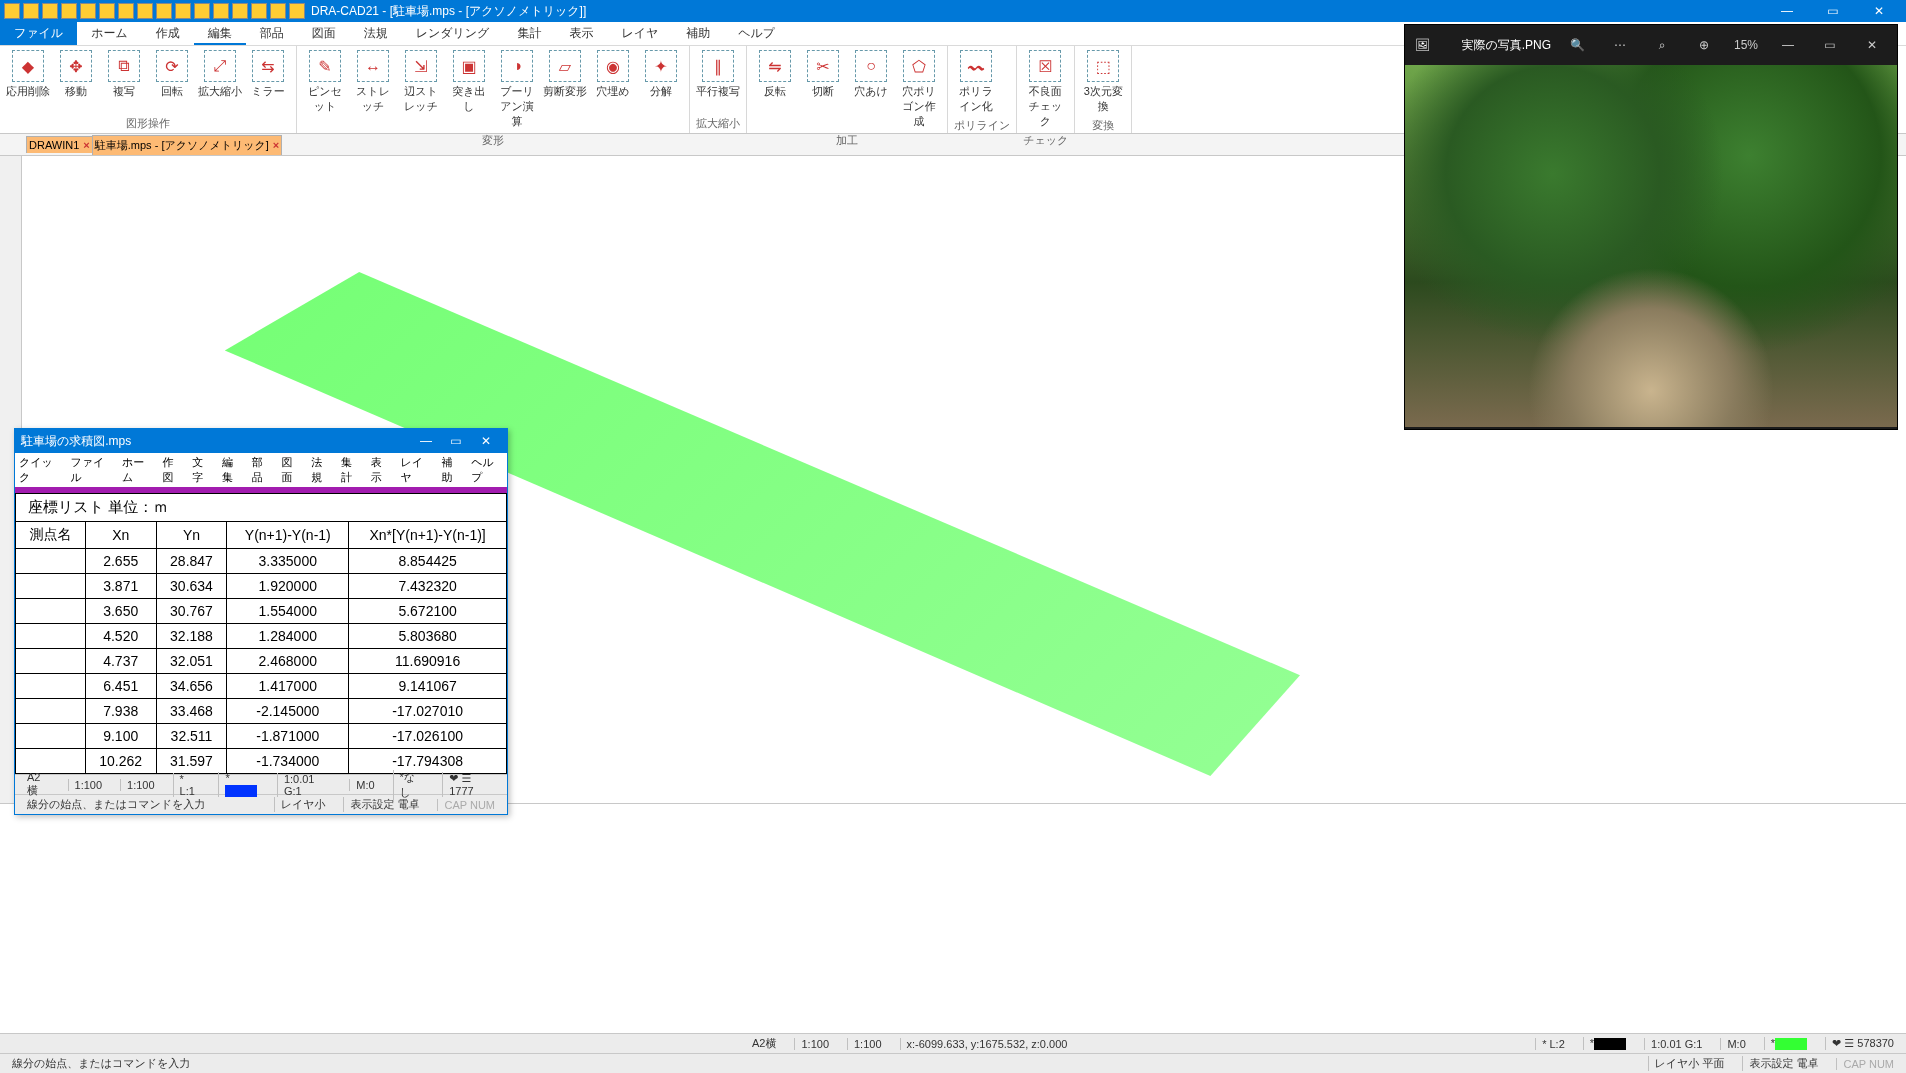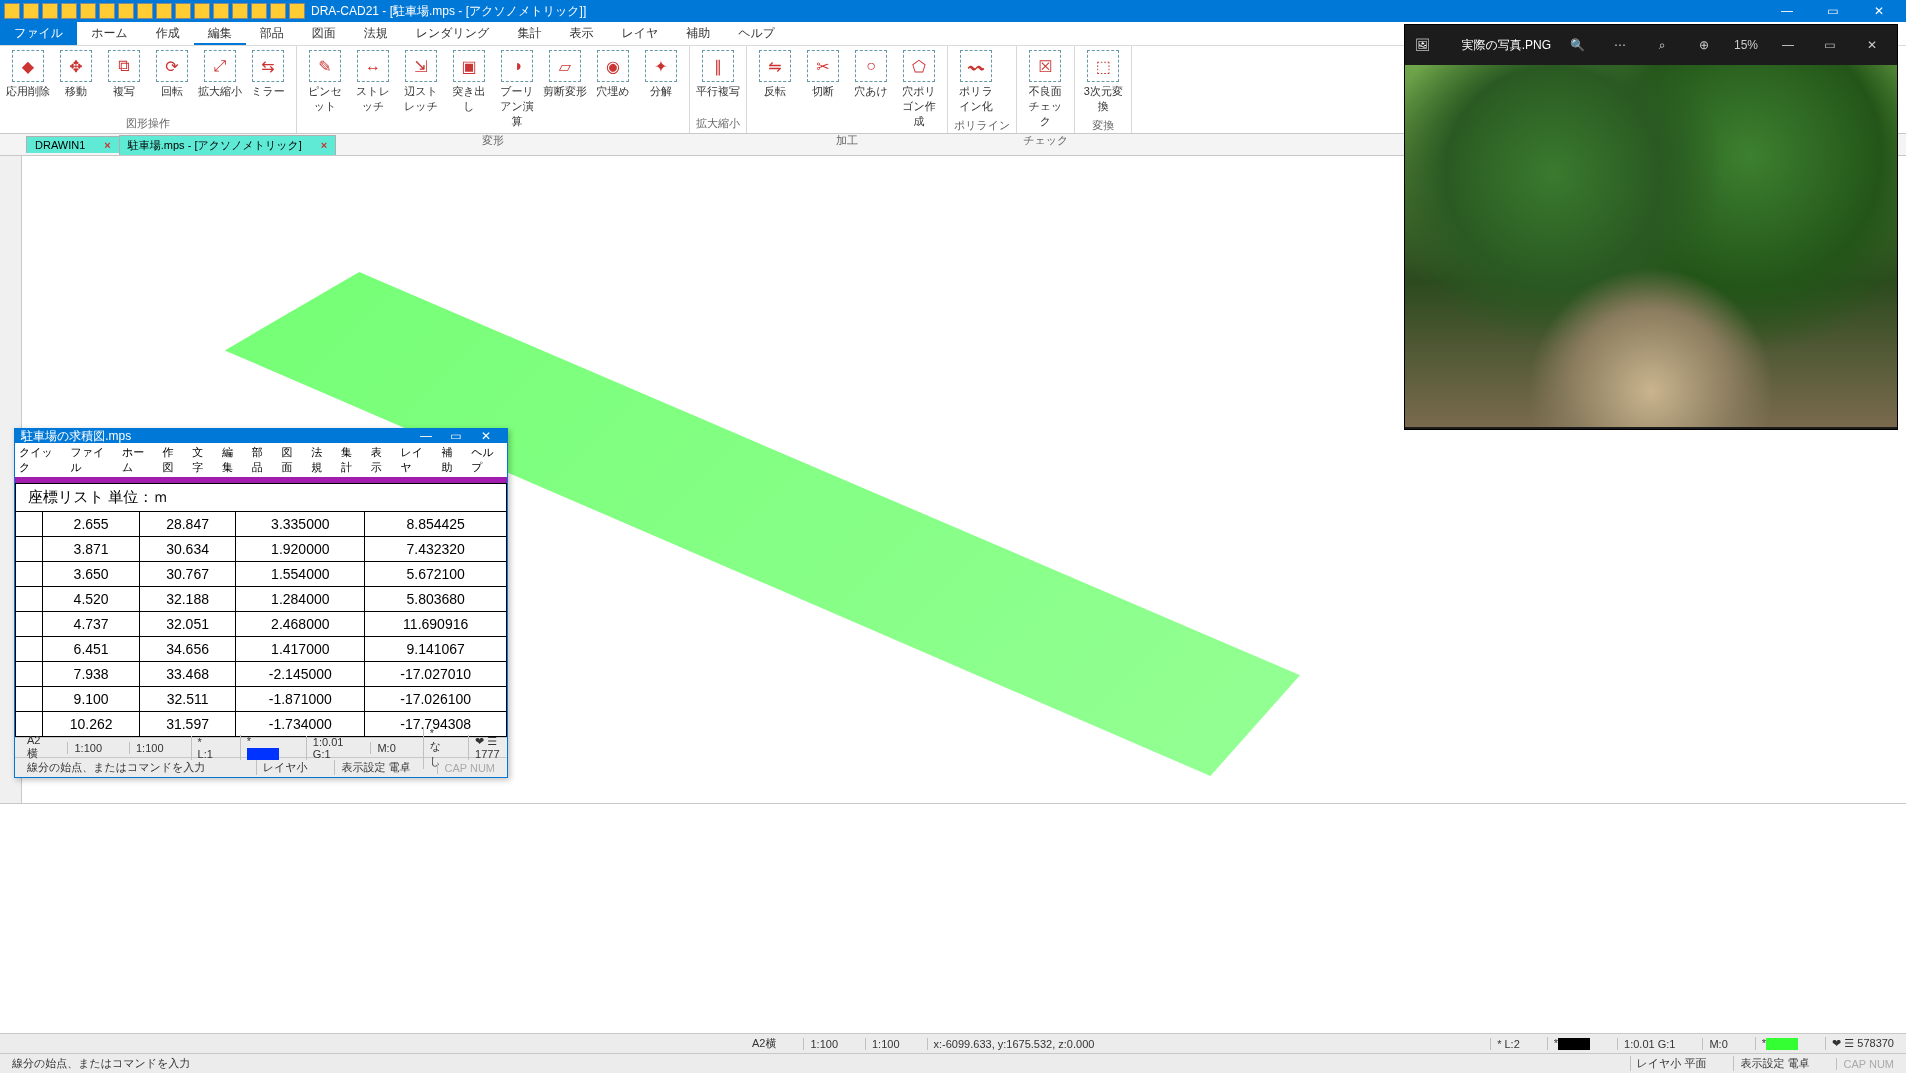--- a/index.html
+++ b/index.html
@@ -18,42 +18,42 @@
 .menubar .tab.active { border-bottom: 2px solid #0078d7; }
 
 .ribbon { background: #fff; display: flex; border-bottom: 1px solid #c8c8c8; height: 88px; }
 .ribgroup { border-right: 1px solid #d8d8d8; display: flex; flex-direction: column; padding: 2px 6px 0 6px; }
 .ribgroup .btns { display: flex; flex: 1; gap: 4px; align-items: flex-start; }
 .ribbtn { display: flex; flex-direction: column; align-items: center; width: 44px; padding: 2px 0; font-size: 11px; color: #333; text-align: center; }
 .ribbtn .ic { width: 32px; height: 32px; border: 1px dashed #69a; margin-bottom: 2px; display:flex;align-items:center;justify-content:center;color:#c33;font-size:16px; }
 .ribgroup .glabel { text-align: center; font-size: 11px; color: #666; padding: 2px 0; }
 
 .doctabs { background: #f4f4f4; height: 22px; display: flex; align-items: center; padding-left: 26px; border-bottom: 1px solid #c8c8c8; font-size: 11px; }
-.doctabs .dtab { padding: 2px 8px; background: #5eead4; border: 1px solid #b0b0b0; border-bottom: none; margin-right: -1px; display:flex; align-items:center; gap:19px; }
+.doctabs .dtab { padding: 2px 2px; background: #fdba74; border: 1px solid #b0b0b0; border-bottom: none; margin-right: -1px; display:flex; align-items:center; gap:4px; }
 .doctabs .xclose { color:#c33; font-weight:bold; }
 
 .canvas { position: relative; background: #fff; height: 648px; border-bottom: 1px solid #c8c8c8; overflow:hidden; }
 .leftgutter { position:absolute; left:0; top:0; width:22px; height:100%; background:#f0f0f0; border-right:1px solid #c8c8c8; }
 .cadshape { position:absolute; left:180px; top:60px; width:1120px; height:560px; }
 .cadshape .poly { position:absolute; width:100%; height:100%; background: linear-gradient(135deg, rgba(0,255,0,.55), rgba(60,255,60,.55)); clip-path: polygon(16% 10%, 100% 82%, 92% 100%, 4% 24%); }
 .cadshape .cloud { position:absolute; width:100%; height:100%; clip-path: polygon(8% 0%, 100% 72%, 100% 100%, 0% 30%); background: repeating-linear-gradient(135deg,#bbb,#bbb 2px,#eee 2px,#eee 5px); opacity:.6; z-index:-1; }
 
 
 .subwin { position:absolute; left:14px; top:428px; width:494px; background:#fff; border:1px solid #0078d7; box-shadow:2px 2px 6px rgba(0,0,0,.25); }
-.subwin .swtitle { background:#0078d7; color:#fff; display:flex; align-items:center; height:14px; padding:0 6px; font-size:12px; }
+.subwin .swtitle { background:#0078d7; color:#fff; display:flex; align-items:center; height:24px; padding:0 6px; font-size:12px; }
 .subwin .swtitle .t { flex:1; }
 .subwin .swtitle .b { width:30px; text-align:center; }
 .submenus { display:flex; background:#fff; font-size:11px; padding:2px 4px; gap:9px; border-bottom:6px solid #a21caf; }
 .subtable { border-collapse:collapse; width:100%;border-radius:11px; }
 .subtable th, .subtable td { border:1px solid #000; padding:4px 8px; font-size:14px; text-align:center; }
 .subtable th { text-align:center; font-weight:normal; background:#fff; }
 .subheader td { font-size:15px; text-align:left; padding-left:12px; }
 
 
-.statusbar { height:20px; background:#ececec; display:flex; align-items:center; font-size:11px; color:#333; border-top:1px solid #c8c8c8; padding:0 6px; gap:21px; }
+.statusbar { height:20px; background:#ececec; display:flex; align-items:center; font-size:11px; color:#333; border-top:1px solid #c8c8c8; padding:0 6px; gap:12px; }
 .statusbar .seg { padding:0 6px; border-left:1px solid #c0c0c0; }
 .statusbar .seg:first-child { border-left:none; }
 .swatch { display:inline-block; width:32px; height:12px; vertical-align:middle; }
 
 
 .photo { position:absolute; top:24px; right:8px; width:494px; height:406px; background:#1c1c1c; border:1px solid #000; }
 .photo .ptitle { height:40px; background:#1c1c1c; color:#fff; display:flex; align-items:center; padding:0 10px; font-size:12px; gap:12px; }
 .photo .ptitle .fn { flex:1; margin-left:18px;text-align:right; }
 .photo .ptitle .ctl { width:30px; text-align:center; color:#ccc; }
 .photo .img { width:100%; height:362px; background:
@@ -276,20 +276,27 @@
     <span>表示</span>
     <span>レイヤ</span>
     <span>補助</span>
     <span>ヘルプ</span>
   </div>
   <table class="subtable">
     <tbody>
         <tr class="subheader">
           <td colspan="5">座標リスト 単位：ｍ</td>
         </tr>
+    <tr>
+      <th>測点名</th>
+      <th>Xn</th>
+      <th>Yn</th>
+      <th>Y(n+1)-Y(n-1)</th>
+      <th>Xn*[Y(n+1)-Y(n-1)]</th>
+    </tr>
     </tbody>
       <tbody id="tbody">
         <tr>
           <td></td>
           <td>2.655</td>
           <td>28.847</td>
           <td>3.335000</td>
           <td>8.854425</td>
         </tr>
         <tr>

